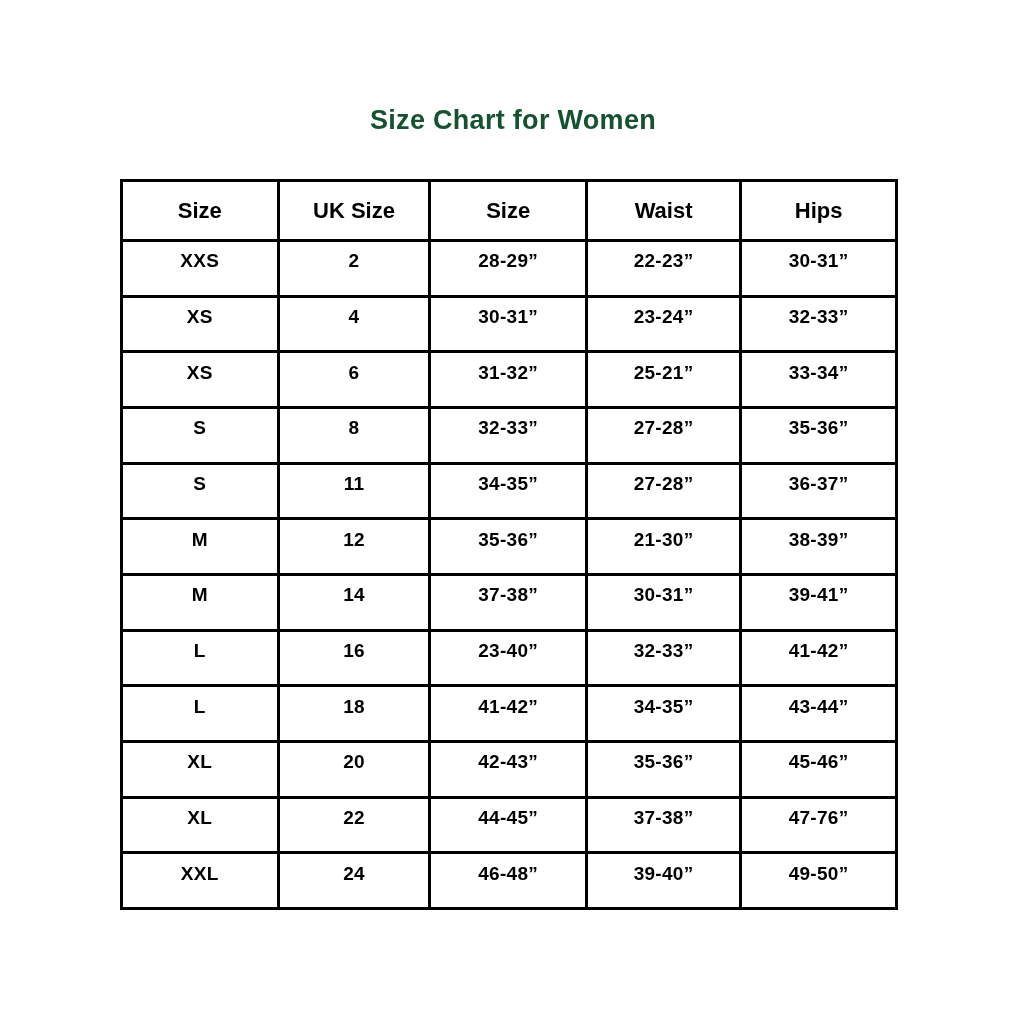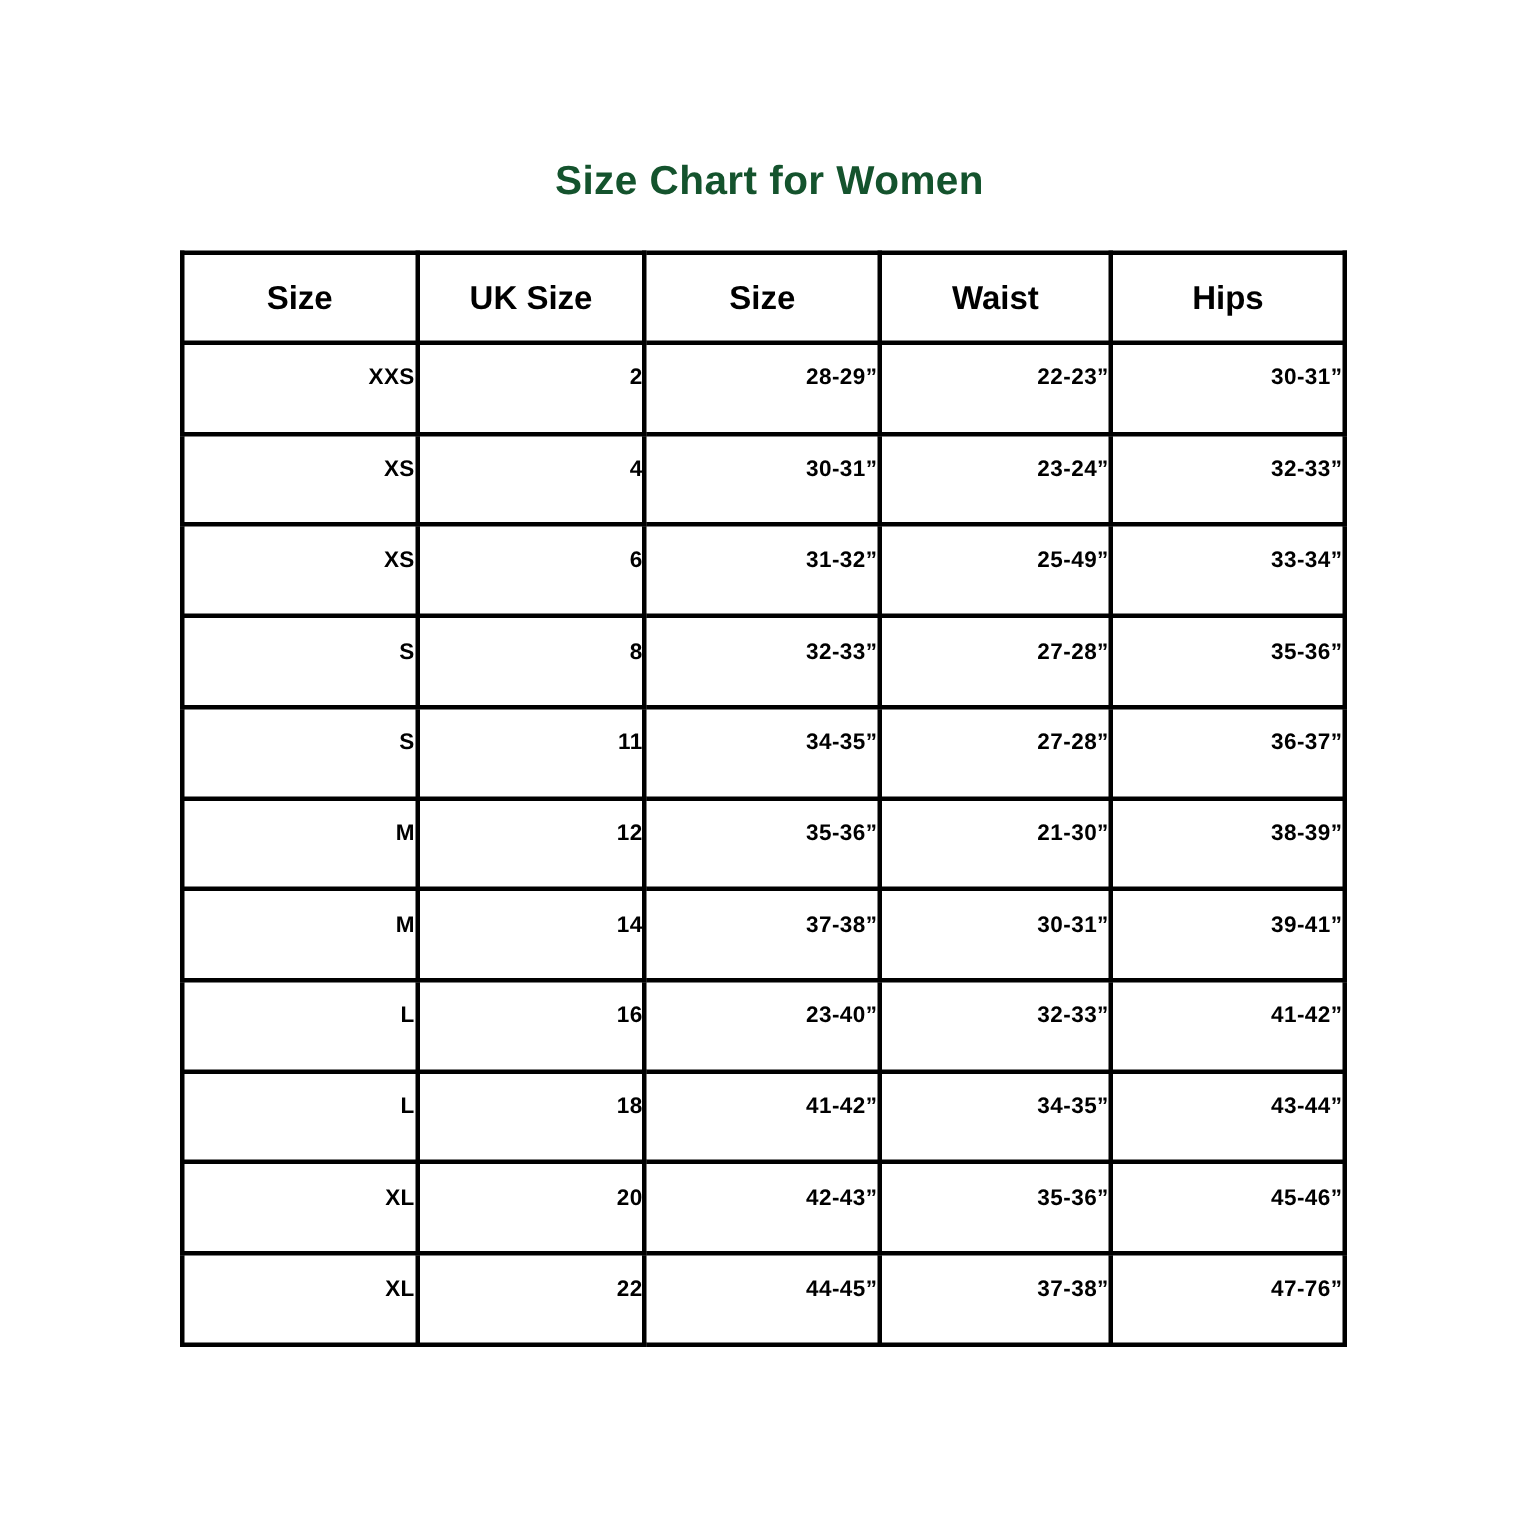--- a/index.html
+++ b/index.html
@@ -22,21 +22,21 @@
     margin: 1px;
     text-align: center;
     font-size: 27px;
     font-weight: bold;
     color: #14532d;
     letter-spacing: 0.3px;
   }
   .size-table {
     position: absolute;
     left: 120px;
-    top: 167px;
+    top: 179px;
     width: 778px;
     height: 731px;
     border-collapse: collapse;
     table-layout: fixed;
     background: #ffffff;
   }
   .size-table th,
   .size-table td {
     border: 3px solid #000000;
     text-align: center;
@@ -44,24 +44,23 @@
     color: #000000;
     font-weight: bold;
     background: #ffffff;
     overflow: hidden;
   }
   .size-table th {
     font-size: 22px;
     height: 55px;
   }
   .size-table td {
-    font-size: 15px;
+    font-size: 19px;
     letter-spacing: 0.3px;
     padding: 0 0 14px 0;
-    text-align: right;
   }
   .size-table col.c0 { width: 20.2%; }
   .size-table col.c1 { width: 19.6%; }
   .size-table col.c2 { width: 20.2%; }
   .size-table col.c3 { width: 19.9%; }
   .size-table col.c4 { width: 20.1%; }
 </style>
 </head>
 <body>
 
@@ -97,21 +96,21 @@
           <td>XS</td>
           <td>4</td>
           <td>30-31”</td>
           <td>23-24”</td>
           <td>32-33”</td>
         </tr>
         <tr>
           <td>XS</td>
           <td>6</td>
           <td>31-32”</td>
-          <td>25-49”</td>
+          <td>25-21”</td>
           <td>33-34”</td>
         </tr>
         <tr>
           <td>S</td>
           <td>8</td>
           <td>32-33”</td>
           <td>27-28”</td>
           <td>35-36”</td>
         </tr>
         <tr>
@@ -156,15 +155,22 @@
           <td>35-36”</td>
           <td>45-46”</td>
         </tr>
         <tr>
           <td>XL</td>
           <td>22</td>
           <td>44-45”</td>
           <td>37-38”</td>
           <td>47-76”</td>
         </tr>
+        <tr>
+          <td>XXL</td>
+          <td>24</td>
+          <td>46-48”</td>
+          <td>39-40”</td>
+          <td>49-50”</td>
+        </tr>
       </tbody>
   </table>
 </div>
 
 </body></html>

